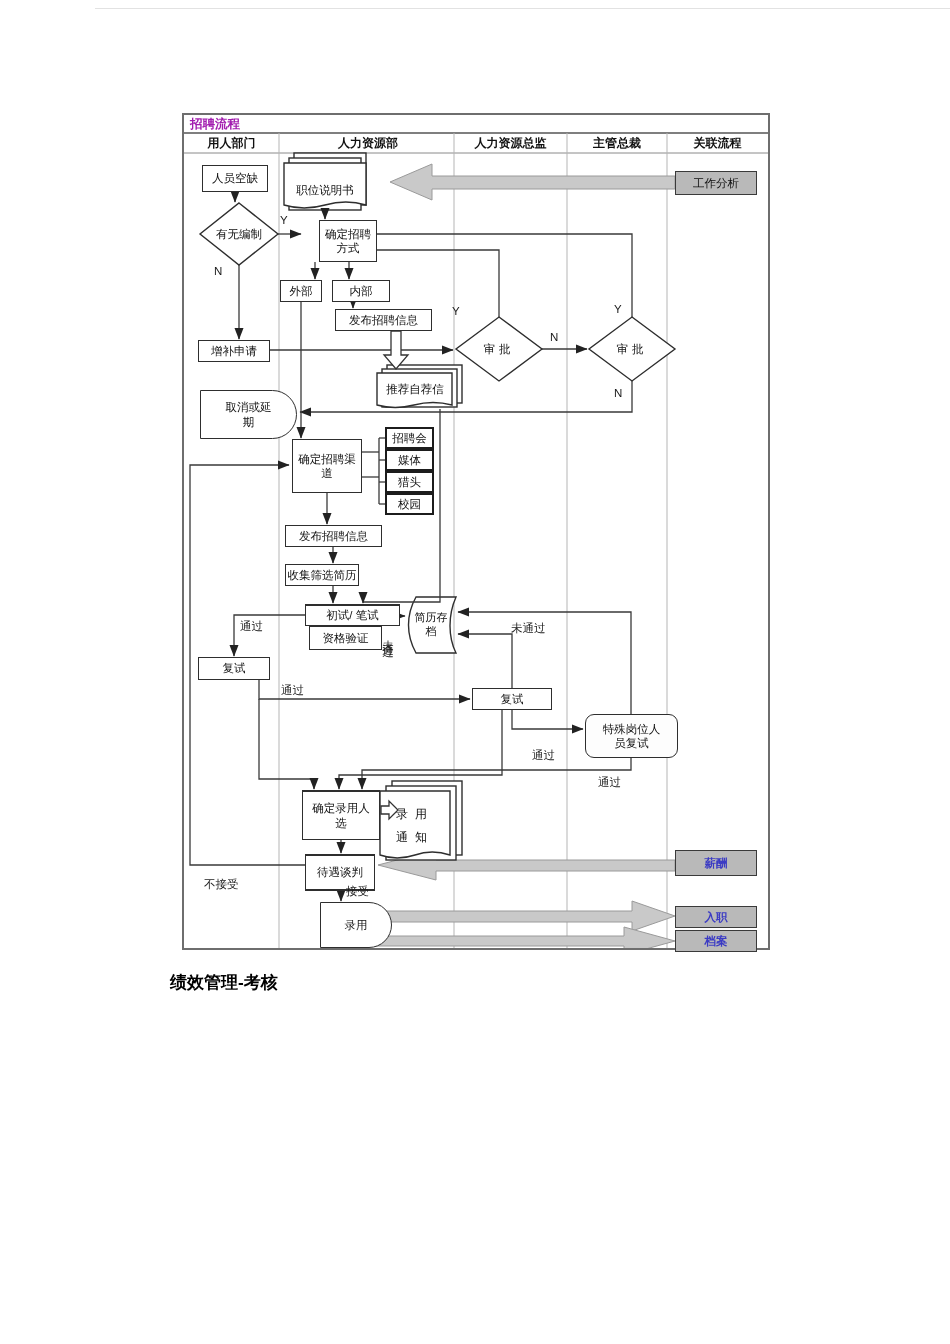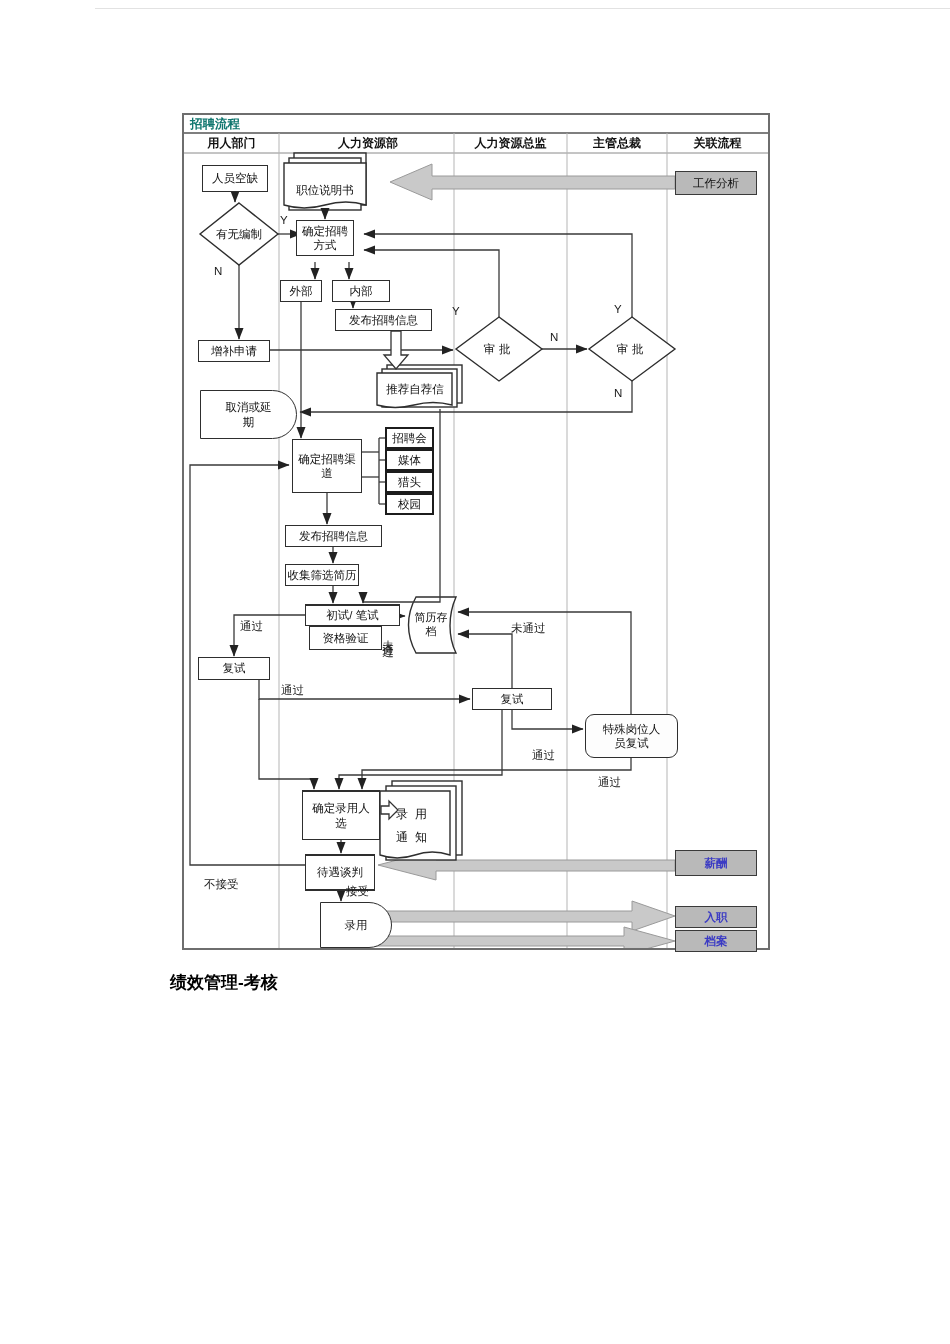--- a/index.html
+++ b/index.html
@@ -1,21 +1,21 @@
 <!DOCTYPE html>
 <html style="--box_gray: #b9b9b9; --link_blue: #3b3bc4; --arrow_gray: #c9c9c9;"><head>
 <meta charset="utf-8">
 <style>
   html,body{margin:0;padding:0;background:#fff;}
   .page{position:relative;width:950px;height:1344px;background:#fff;overflow:hidden;
         font-family:"Liberation Sans","DejaVu Sans",sans-serif;color:#111;}
   .topline{position:absolute;top:8px;left:95px;width:855px;border-top:1px solid #e2e2e2;}
   .chart{position:absolute;left:182px;top:113px;width:588px;height:837px;
          border:2px solid #6e6e6e;box-sizing:border-box;background:#fff;}
-  .chart-title{position:absolute;left:6px;top:1px;font-size:12.5px;font-weight:bold;color:#0f766e;}
+  .chart-title{position:absolute;left:6px;top:1px;font-size:12.5px;font-weight:bold;color:#a21caf;}
   .lane-head{position:absolute;top:19px;height:18px;display:flex;align-items:center;justify-content:center;
              font-size:12px;font-weight:bold;color:#101010;}
   svg.wires{position:absolute;left:0;top:0;width:584px;height:833px;pointer-events:none;}
   .box{position:absolute;border:1.4px solid #2e2e2e;background:#fff;box-sizing:border-box;
        display:flex;align-items:center;justify-content:center;text-align:center;
        font-size:11.5px;color:#101010;line-height:1.25;}
   .bold-top{border-top-width:2.6px;}
   .chan{border:2px solid #1c1c1c;}
   .gray{background:var(--box_gray,#b9b9b9);border-color:#3a3a3a;}
   .blue{color:var(--link_blue,#3b3bc4);font-weight:bold;}
@@ -127,21 +127,21 @@
       </g>
 
       <path d="M207,216 L217,216 L217,240 L224,240 L212,254 L200,240 L207,240 Z" fill="#fff" stroke="#333" stroke-width="1.3"></path>
       <path d="M197,691 L205,691 L205,686 L214,695 L205,704 L205,699 L197,699 Z" fill="#fff" stroke="#333" stroke-width="1.3"></path>
     </svg>
 
     <div class="box" style="left:18px;top:50px;width:66px;height:27px;">人员空缺</div>
     <div class="txt" style="left:100px;top:60px;width:82px;height:30px;">职位说明书</div>
     <div class="box gray" style="left:491px;top:56px;width:82px;height:24px;">工作分析</div>
     <div class="txt" style="left:17px;top:108px;width:76px;height:22px;">有无编制</div>
-    <div class="box" style="left:112px;top:105px;width:58px;height:36px;">
+    <div class="box" style="left:135px;top:105px;width:58px;height:42px;">
         <span class="inner" style="width:50px;">确定招聘方式</span>
       </div>
     <div class="box" style="left:96px;top:165px;width:42px;height:22px;">外部</div>
     <div class="box" style="left:148px;top:165px;width:58px;height:22px;">内部</div>
     <div class="box" style="left:151px;top:194px;width:97px;height:22px;">发布招聘信息</div>
     <div class="box" style="left:14px;top:225px;width:72px;height:22px;">增补申请</div>
     <div class="txt" style="left:280px;top:224px;width:70px;height:20px;letter-spacing:4px;">审批</div>
     <div class="txt" style="left:413px;top:224px;width:70px;height:20px;letter-spacing:4px;">审批</div>
     <div class="txt" style="left:195px;top:262px;width:72px;height:24px;">推荐自荐信</div>
     <div class="box dshape" style="left:16px;top:275px;width:97px;height:49px;">

